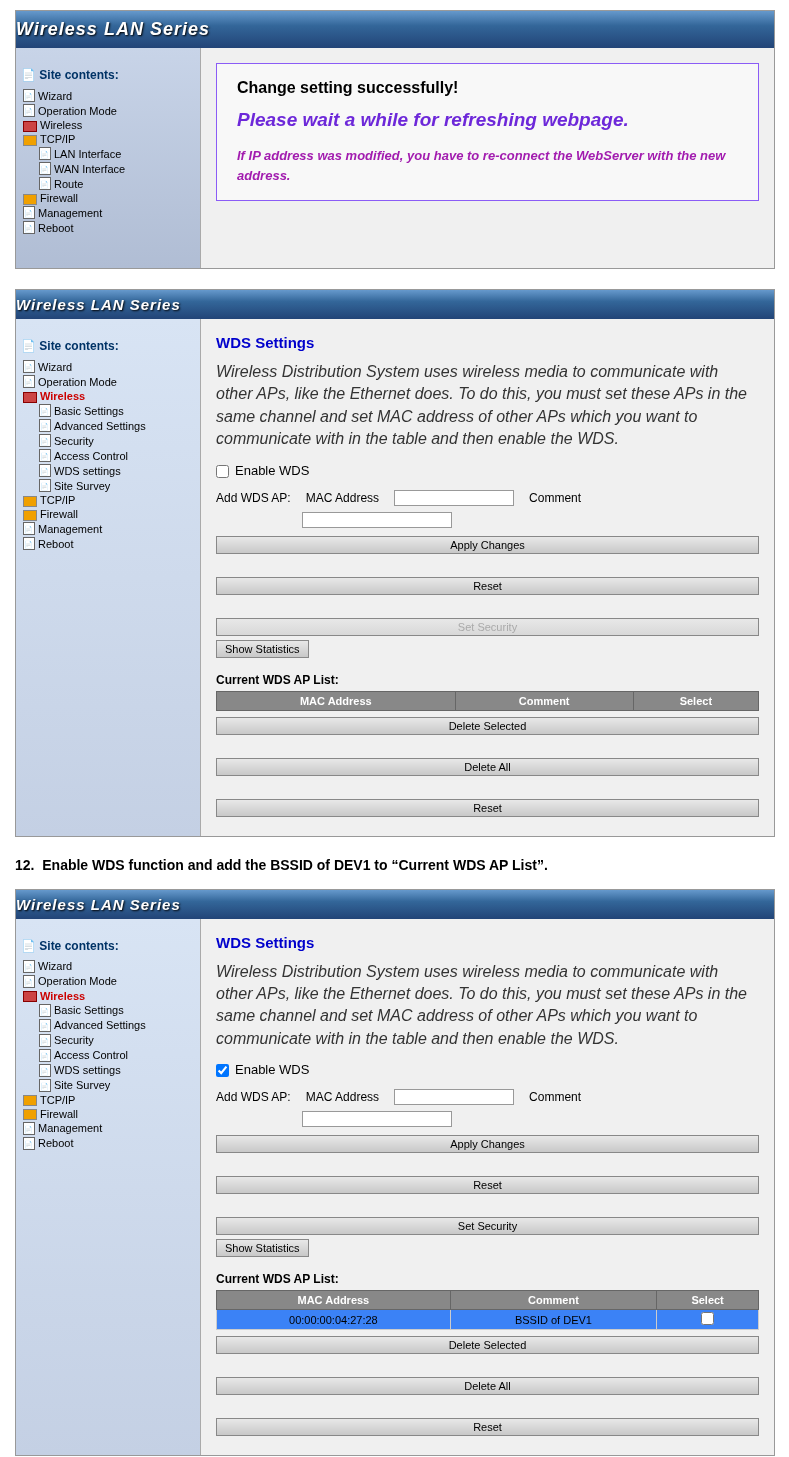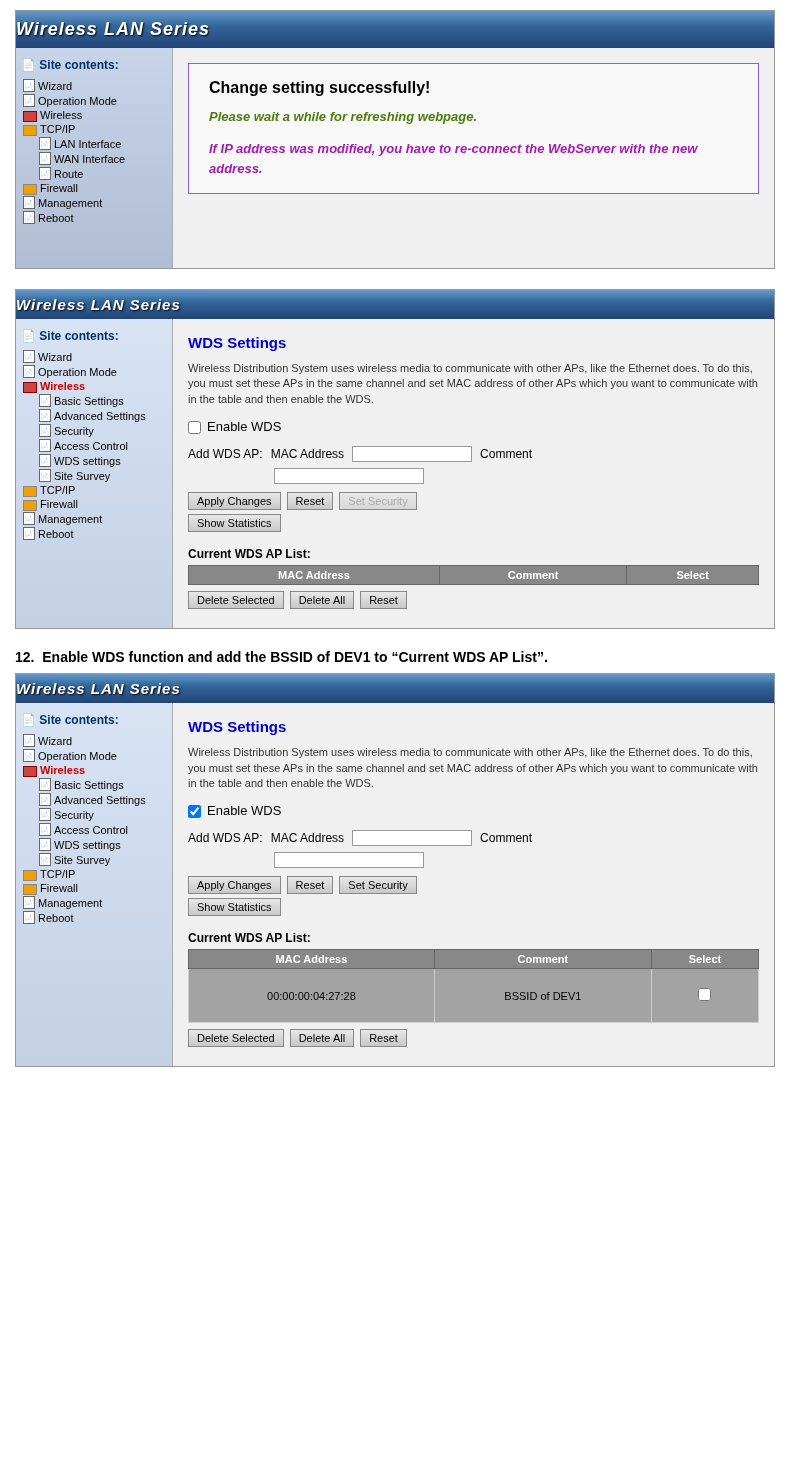--- a/index.html
+++ b/index.html
@@ -43,23 +43,23 @@
     }
 
     .router-body {
       display: flex;
       background: #d0d8e8;
       min-height: 220px;
     }
 
     
     .sidebar {
-      width: 157px;
+      width: 185px;
       background: linear-gradient(180deg, #c8d4e8 0%, #b0bdd4 100%);
-      padding: 10px 5px;
+      padding: 20px 5px;
       flex-shrink: 0;
       border-right: 1px solid #aaa;
     }
 
     .sidebar-title {
       font-size: 12px;
       font-weight: bold;
       color: #003366;
       margin-bottom: 6px;
     }
@@ -110,23 +110,23 @@
     }
 
     .success-title {
       font-size: 16px;
       font-weight: bold;
       color: #000;
       margin-bottom: 12px;
     }
 
     .success-subtitle {
-      font-size: 13px;
-      font-weight: bold;
-      color: #4d7c0f;
+      font-size: 19px;
+      font-weight: bold;
+      color: #6d28d9;
       margin-bottom: 15px;
       font-style: italic;
     }
 
     .success-note {
       font-size: 13px;
       font-weight: bold;
       font-style: italic;
       color: #a21caf;
       line-height: 1.5;
@@ -134,52 +134,54 @@
 
     
     .wds-title {
       font-size: 15px;
       font-weight: bold;
       color: #0000cc;
       margin-bottom: 10px;
     }
 
     .wds-description {
-      font-size: 11px;
+      font-size: 16px;
       color: #333;
       line-height: 1.4;
       margin-bottom: 12px;
+      font-style: italic;
     }
 
     .wds-enable-row {
       display: flex;
       align-items: flex-end;
       margin-bottom: 12px;
       gap: 6px;
     }
 
     .wds-add-row {
       display: flex;
       align-items: center;
-      gap: 8px;
+      gap: 15px;
       margin-bottom: 6px;
       font-size: 12px;
     }
 
     .wds-add-row input[type="text"] {
       border: 1px solid #999;
       padding: 1px 3px;
       font-size: 11px;
       width: 120px;
     }
 
     .btn-row {
       display: flex;
-      gap: 6px;
+      gap: 23px;
       margin-bottom: 4px;
+      flex-direction: column;
     }
 
     .btn {
       border: 1px solid #888;
       background: linear-gradient(180deg, #e8e8e8, #c8c8c8);
       padding: 2px 8px;
       font-size: 11px;
       cursor: pointer;
       color: #000;
     }
@@ -214,37 +216,37 @@
       background: #888;
       color: #fff;
       text-align: center;
       padding: 3px 5px;
       border: 1px solid #666;
       font-weight: bold;
     }
 
     .wds-table td {
       text-align: center;
-      padding: 19px 5px;
+      padding: 2px 5px;
       border: 1px solid #ccc;
-      background: #a3a3a3;
+      background: #3b82f6;
       font-size: 11px;
     }
 
     .page-number {
       text-align: center;
       font-size: 13px;
       margin-top: 20px;
       color: #000;
     }
 
     .step-12-heading {
       font-size: 14px;
       font-weight: bold;
-      margin-bottom: 8px;
+      margin-bottom: 16px;
       margin-top: 10px;
     }
 
     .router-body-light {
       background: #dce4f0;
     }
 
     .sidebar-light {
       background: linear-gradient(180deg, #d8e4f4 0%, #c4d0e4 100%);
     }

